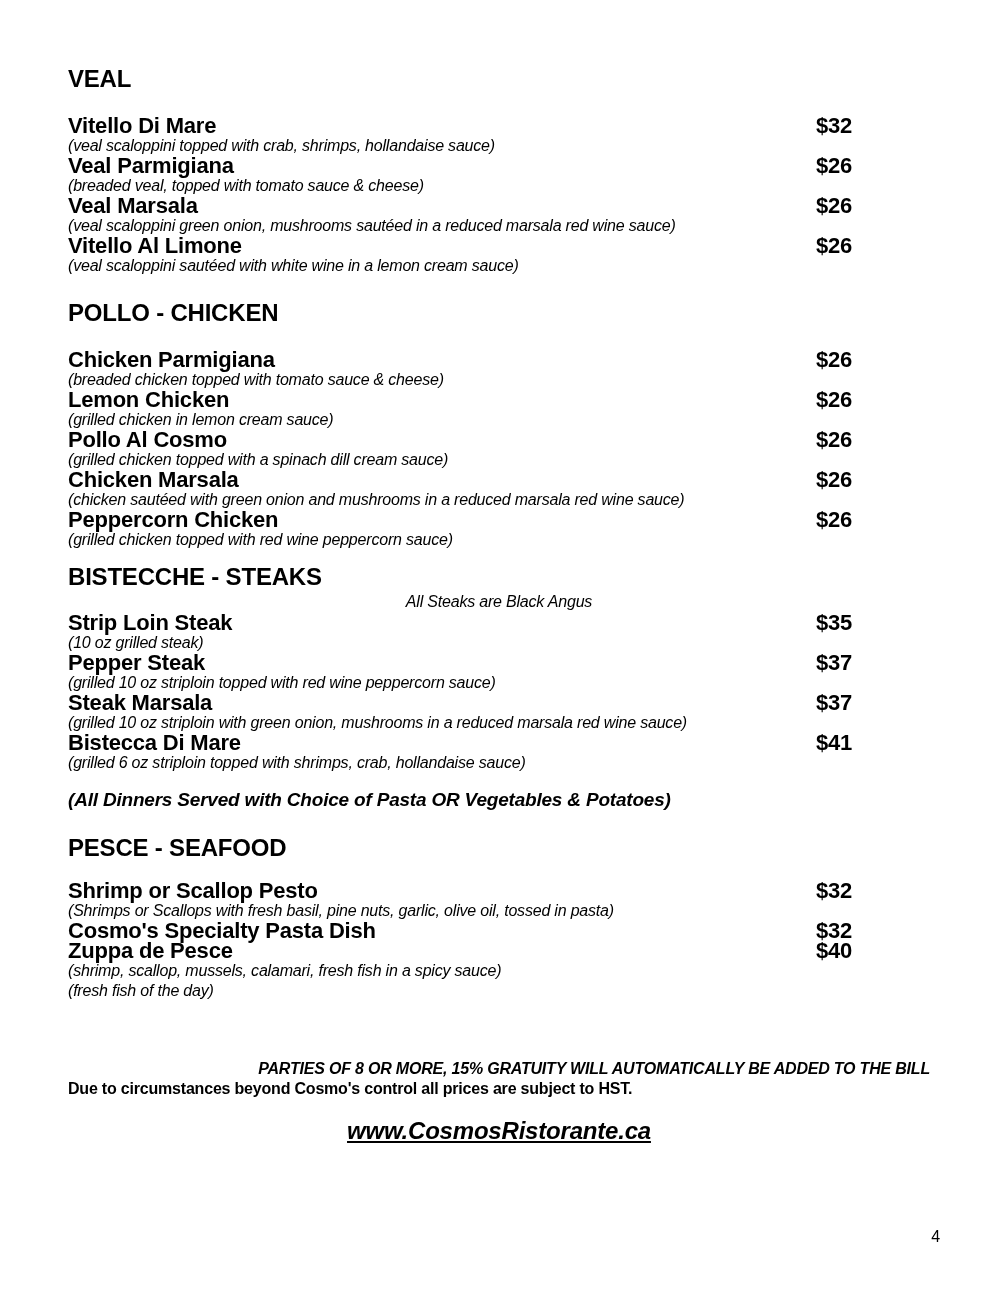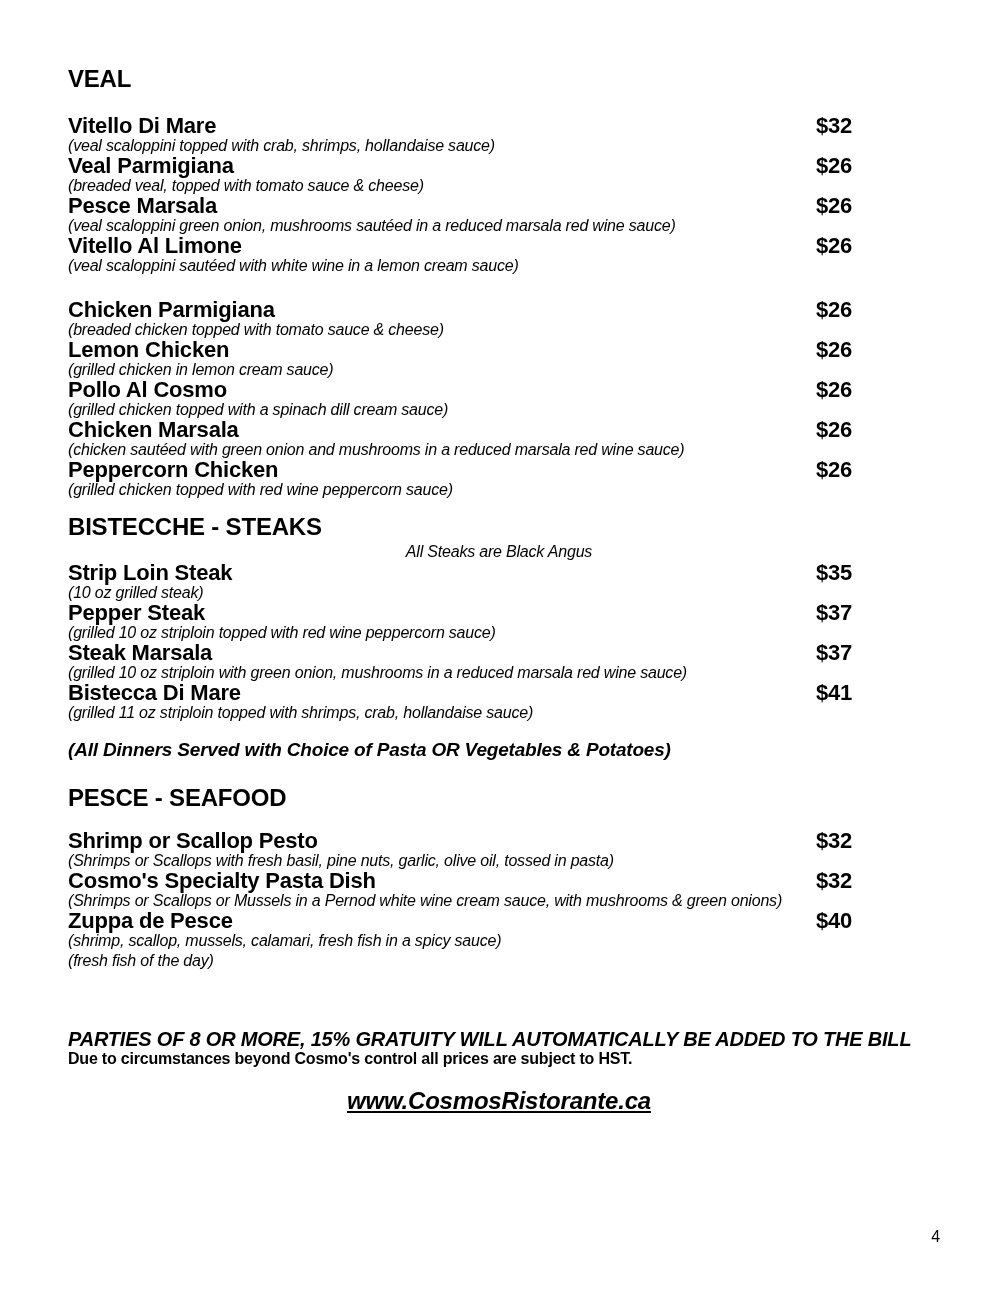--- a/index.html
+++ b/index.html
@@ -56,25 +56,26 @@
     white-space: nowrap;
   }
   .dinners-note {
     font-size: 19px;
     font-weight: bold;
     font-style: italic;
     line-height: 23px;
     margin-top: 15px;
   }
   .footer-gratuity {
-    font-size: 20px;
+    font-size: 16px;
     font-weight: bold;
     font-style: italic;
     line-height: 20px;
     margin-top: 58px;
+    text-align: right;
   }
   .footer-hst {
     font-size: 16px;
     font-weight: bold;
     line-height: 20px;
   }
   .website-row {
     text-align: center;
     margin-top: 20px;
     line-height: 24px;
@@ -105,31 +106,32 @@
     <div class="items">
       <div class="item">
         <div class="item-line"><span class="item-name">Vitello Di Mare</span><span class="item-price">$32</span></div>
         <div class="item-desc">(veal scaloppini topped with crab, shrimps, hollandaise sauce)</div>
       </div>
       <div class="item">
         <div class="item-line"><span class="item-name">Veal Parmigiana</span><span class="item-price">$26</span></div>
         <div class="item-desc">(breaded veal, topped with tomato sauce &amp; cheese)</div>
       </div>
       <div class="item">
-        <div class="item-line"><span class="item-name">Pesce Marsala</span><span class="item-price">$26</span></div>
+        <div class="item-line"><span class="item-name">Veal Marsala</span><span class="item-price">$26</span></div>
         <div class="item-desc">(veal scaloppini green onion, mushrooms sautéed in a reduced marsala red wine sauce)</div>
       </div>
       <div class="item">
         <div class="item-line"><span class="item-name">Vitello Al Limone</span><span class="item-price">$26</span></div>
         <div class="item-desc">(veal scaloppini sautéed with white wine in a lemon cream sauce)</div>
       </div>
     </div>
   </div>
 
   <div class="section">
+    <h2 class="section-title">POLLO - CHICKEN</h2>
     <div class="items">
       <div class="item">
         <div class="item-line"><span class="item-name">Chicken Parmigiana</span><span class="item-price">$26</span></div>
         <div class="item-desc">(breaded chicken topped with tomato sauce &amp; cheese)</div>
       </div>
       <div class="item">
         <div class="item-line"><span class="item-name">Lemon Chicken</span><span class="item-price">$26</span></div>
         <div class="item-desc">(grilled chicken in lemon cream sauce)</div>
       </div>
       <div class="item">
@@ -158,37 +160,36 @@
       <div class="item">
         <div class="item-line"><span class="item-name">Pepper Steak</span><span class="item-price">$37</span></div>
         <div class="item-desc">(grilled 10 oz striploin topped with red wine peppercorn sauce)</div>
       </div>
       <div class="item">
         <div class="item-line"><span class="item-name">Steak Marsala</span><span class="item-price">$37</span></div>
         <div class="item-desc">(grilled 10 oz striploin with green onion, mushrooms in a reduced marsala red wine sauce)</div>
       </div>
       <div class="item">
         <div class="item-line"><span class="item-name">Bistecca Di Mare</span><span class="item-price">$41</span></div>
-        <div class="item-desc">(grilled 11 oz striploin topped with shrimps, crab, hollandaise sauce)</div>
+        <div class="item-desc">(grilled 6 oz striploin topped with shrimps, crab, hollandaise sauce)</div>
       </div>
     </div>
   </div>
 
   <div class="dinners-note">(All Dinners Served with Choice of Pasta OR Vegetables &amp; Potatoes)</div>
 
   <div class="section section-pesce">
     <h2 class="section-title">PESCE - SEAFOOD</h2>
     <div class="items">
       <div class="item">
         <div class="item-line"><span class="item-name">Shrimp or Scallop Pesto</span><span class="item-price">$32</span></div>
         <div class="item-desc">(Shrimps or Scallops with fresh basil, pine nuts, garlic, olive oil, tossed in pasta)</div>
       </div>
       <div class="item">
         <div class="item-line"><span class="item-name">Cosmo's Specialty Pasta Dish</span><span class="item-price">$32</span></div>
-        <div class="item-desc">(Shrimps or Scallops or Mussels in a Pernod white wine cream sauce, with mushrooms &amp; green onions)</div>
       </div>
       <div class="item">
         <div class="item-line"><span class="item-name">Zuppa de Pesce</span><span class="item-price">$40</span></div>
         <div class="item-desc">(shrimp, scallop, mussels, calamari, fresh fish in a spicy sauce)</div>
       </div>
       <div class="item">
         <div class="item-desc">(fresh fish of the day)</div>
       </div>
     </div>
   </div>

